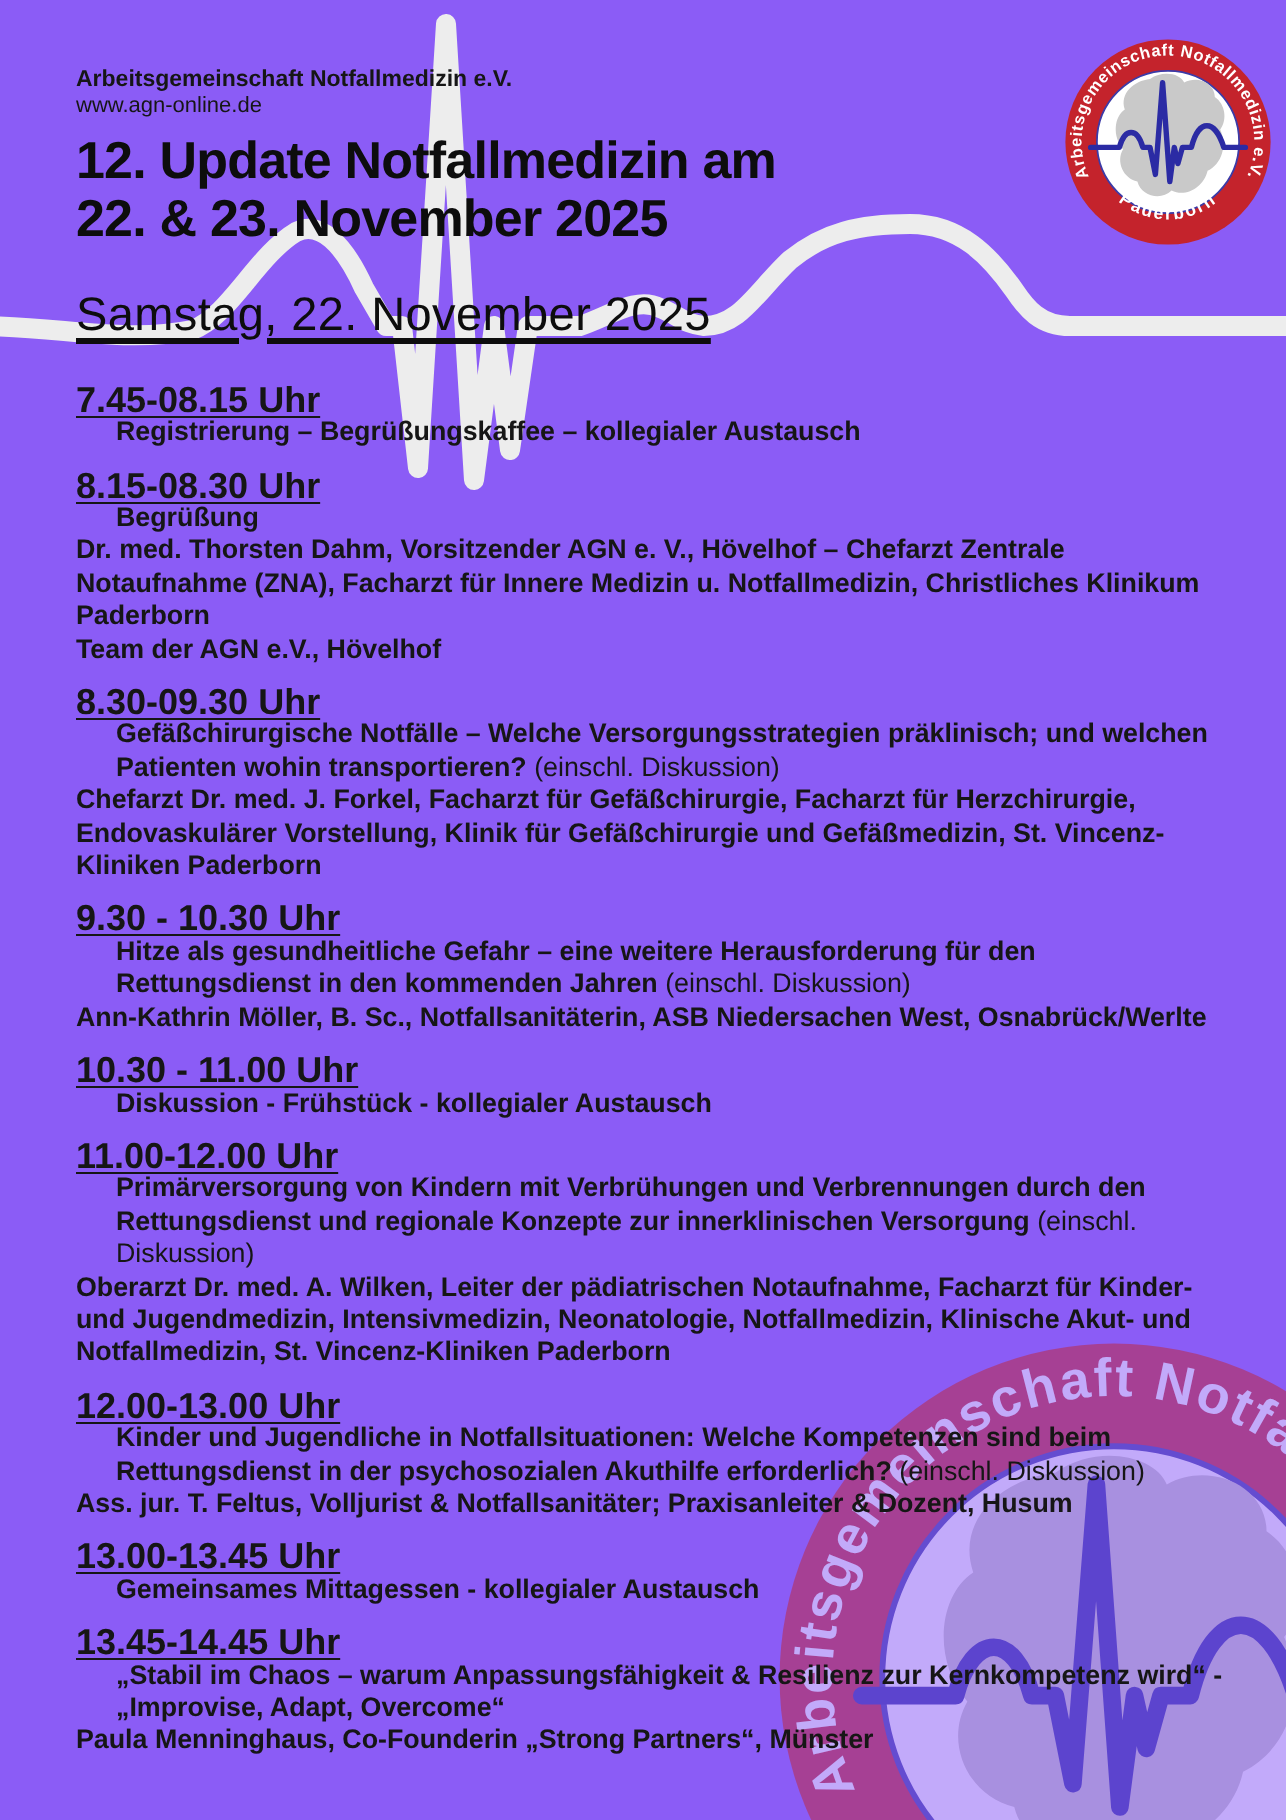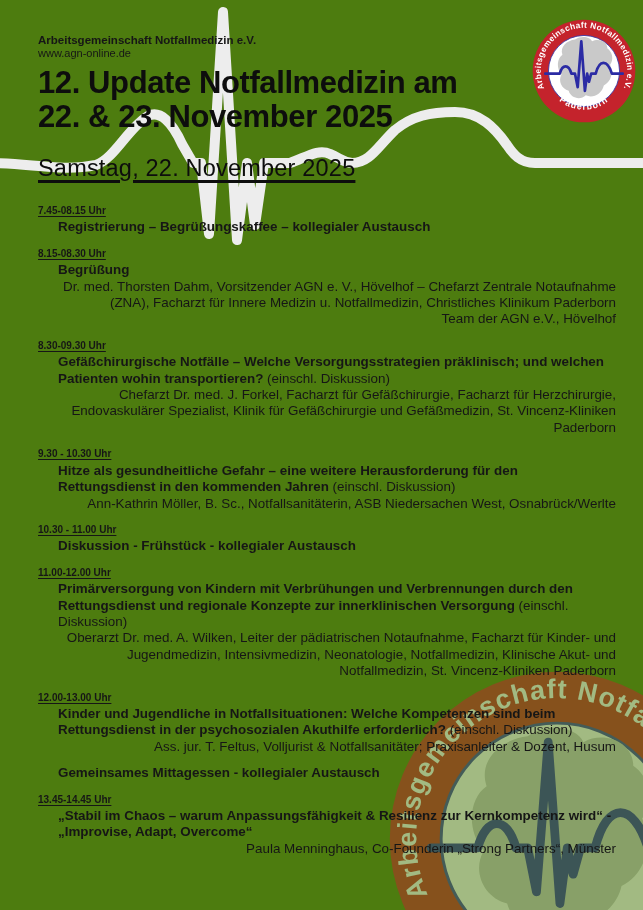--- a/index.html
+++ b/index.html
@@ -1,47 +1,47 @@
 <!DOCTYPE html>
 <html style="--ring: #c4232c; --ecg: #2b2ba4; --blob: #c9c9c9; --edge: #3b3ba8; --wmgray: #ededed;"><head>
 <meta charset="utf-8">
 <style>
   html,body{margin:0;padding:0;background:#ffffff;}
   .page{
     position:relative;
     width:643px;height:910px;
     overflow:hidden;
-    background:#4d7c0f;
+    background:#8b5cf6;
     font-family:"Liberation Sans", sans-serif;
     color:#161616;
   }
   
   .wm-top{position:absolute;left:0;top:0;z-index:0;pointer-events:none;}
   .wm-logo-big{position:absolute;left:381px;top:663px;width:352px;height:352px;opacity:.48;z-index:0;pointer-events:none;}
   
   .content{position:relative;z-index:1;padding:33px 27px 0 38px;}
   .org{font-size:11.5px;font-weight:bold;line-height:1.25;}
   .site{font-size:11px;line-height:1.2;margin-bottom:5px;}
-  h1.title{font-size:31px;line-height:1.12;font-weight:bold;letter-spacing:-0.4px;margin:5px 0 14px 0;color:#0d0d0d;}
+  h1.title{font-size:26px;line-height:1.12;font-weight:bold;letter-spacing:-0.4px;margin:5px 0 14px 0;color:#0d0d0d;}
   h2.day{
     display:inline-block;
     font-size:23.5px;font-weight:normal;letter-spacing:0.2px;
     margin:6px 0 21px 0;color:#0d0d0d;
     text-decoration:underline;
     text-decoration-thickness:2.5px;
     text-underline-offset:4px;
   }
   .slot{margin-bottom:10px;}
   .slot .time{
-    font-size:10px;font-weight:bold;line-height:16.4px;
+    font-size:18px;font-weight:bold;line-height:16.4px;
     text-decoration:underline;text-decoration-thickness:1.4px;text-underline-offset:2px;
   }
   .slot p{margin:0;font-size:13.4px;line-height:16.4px;}
   .slot p.title{font-weight:bold;padding-left:20px;}
-  .slot p.speakers{font-weight:normal;text-align:right;}
+  .slot p.speakers{font-weight:bold;}
   .slot .note{font-weight:normal;}
   
   .logo-corner{position:absolute;left:530px;top:17px;width:108px;height:108px;z-index:2;}
 </style>
 </head>
 <body>
 
 <div class="page">
 
   <svg width="0" height="0" style="position:absolute" aria-hidden="true">
@@ -89,21 +89,21 @@
         </section>
         <section class="slot">
           <div class="time">8.15-08.30 Uhr</div>
           <p class="title"><span>Begrüßung</span></p>
           <p class="speakers">Dr. med. Thorsten Dahm, Vorsitzender AGN e. V., Hövelhof – Chefarzt Zentrale Notaufnahme (ZNA), Facharzt für Innere Medizin u. Notfallmedizin, Christliches Klinikum Paderborn</p>
           <p class="speakers">Team der AGN e.V., Hövelhof</p>
         </section>
         <section class="slot">
           <div class="time">8.30-09.30 Uhr</div>
           <p class="title"><span>Gefäßchirurgische Notfälle – Welche Versorgungsstrategien präklinisch; und welchen Patienten wohin transportieren?</span> <span class="note">(einschl. Diskussion)</span></p>
-          <p class="speakers">Chefarzt Dr. med. J. Forkel, Facharzt für Gefäßchirurgie, Facharzt für Herzchirurgie, Endovaskulärer Spezialist, Klinik für Gefäßchirurgie und Gefäßmedizin, St. Vincenz-Kliniken Paderborn</p>
+          <p class="speakers">Chefarzt Dr. med. J. Forkel, Facharzt für Gefäßchirurgie, Facharzt für Herzchirurgie, Endovaskulärer Vorstellung, Klinik für Gefäßchirurgie und Gefäßmedizin, St. Vincenz-Kliniken Paderborn</p>
         </section>
         <section class="slot">
           <div class="time">9.30 - 10.30 Uhr</div>
           <p class="title"><span>Hitze als gesundheitliche Gefahr – eine weitere Herausforderung für den Rettungsdienst in den kommenden Jahren</span> <span class="note">(einschl. Diskussion)</span></p>
           <p class="speakers">Ann-Kathrin Möller, B. Sc., Notfallsanitäterin, ASB Niedersachen West, Osnabrück/Werlte</p>
         </section>
         <section class="slot">
           <div class="time">10.30 - 11.00 Uhr</div>
           <p class="title"><span>Diskussion - Frühstück - kollegialer Austausch</span></p>
         </section>
@@ -111,20 +111,21 @@
           <div class="time">11.00-12.00 Uhr</div>
           <p class="title"><span>Primärversorgung von Kindern mit Verbrühungen und Verbrennungen durch den Rettungsdienst und regionale Konzepte zur innerklinischen Versorgung</span> <span class="note">(einschl. Diskussion)</span></p>
           <p class="speakers">Oberarzt Dr. med. A. Wilken, Leiter der pädiatrischen Notaufnahme, Facharzt für Kinder- und Jugendmedizin, Intensivmedizin, Neonatologie, Notfallmedizin, Klinische Akut- und Notfallmedizin, St. Vincenz-Kliniken Paderborn</p>
         </section>
         <section class="slot">
           <div class="time">12.00-13.00 Uhr</div>
           <p class="title"><span>Kinder und Jugendliche in Notfallsituationen: Welche Kompetenzen sind beim Rettungsdienst in der psychosozialen Akuthilfe erforderlich?</span> <span class="note">(einschl. Diskussion)</span></p>
           <p class="speakers">Ass. jur. T. Feltus, Volljurist &amp; Notfallsanitäter; Praxisanleiter &amp; Dozent, Husum</p>
         </section>
         <section class="slot">
+          <div class="time">13.00-13.45 Uhr</div>
           <p class="title"><span>Gemeinsames Mittagessen - kollegialer Austausch</span></p>
         </section>
         <section class="slot">
           <div class="time">13.45-14.45 Uhr</div>
           <p class="title"><span>„Stabil im Chaos – warum Anpassungsfähigkeit &amp; Resilienz zur Kernkompetenz wird“ - „Improvise, Adapt, Overcome“</span></p>
           <p class="speakers">Paula Menninghaus, Co-Founderin „Strong Partners“, Münster</p>
         </section>
       </main>
   </div>
 </div>

